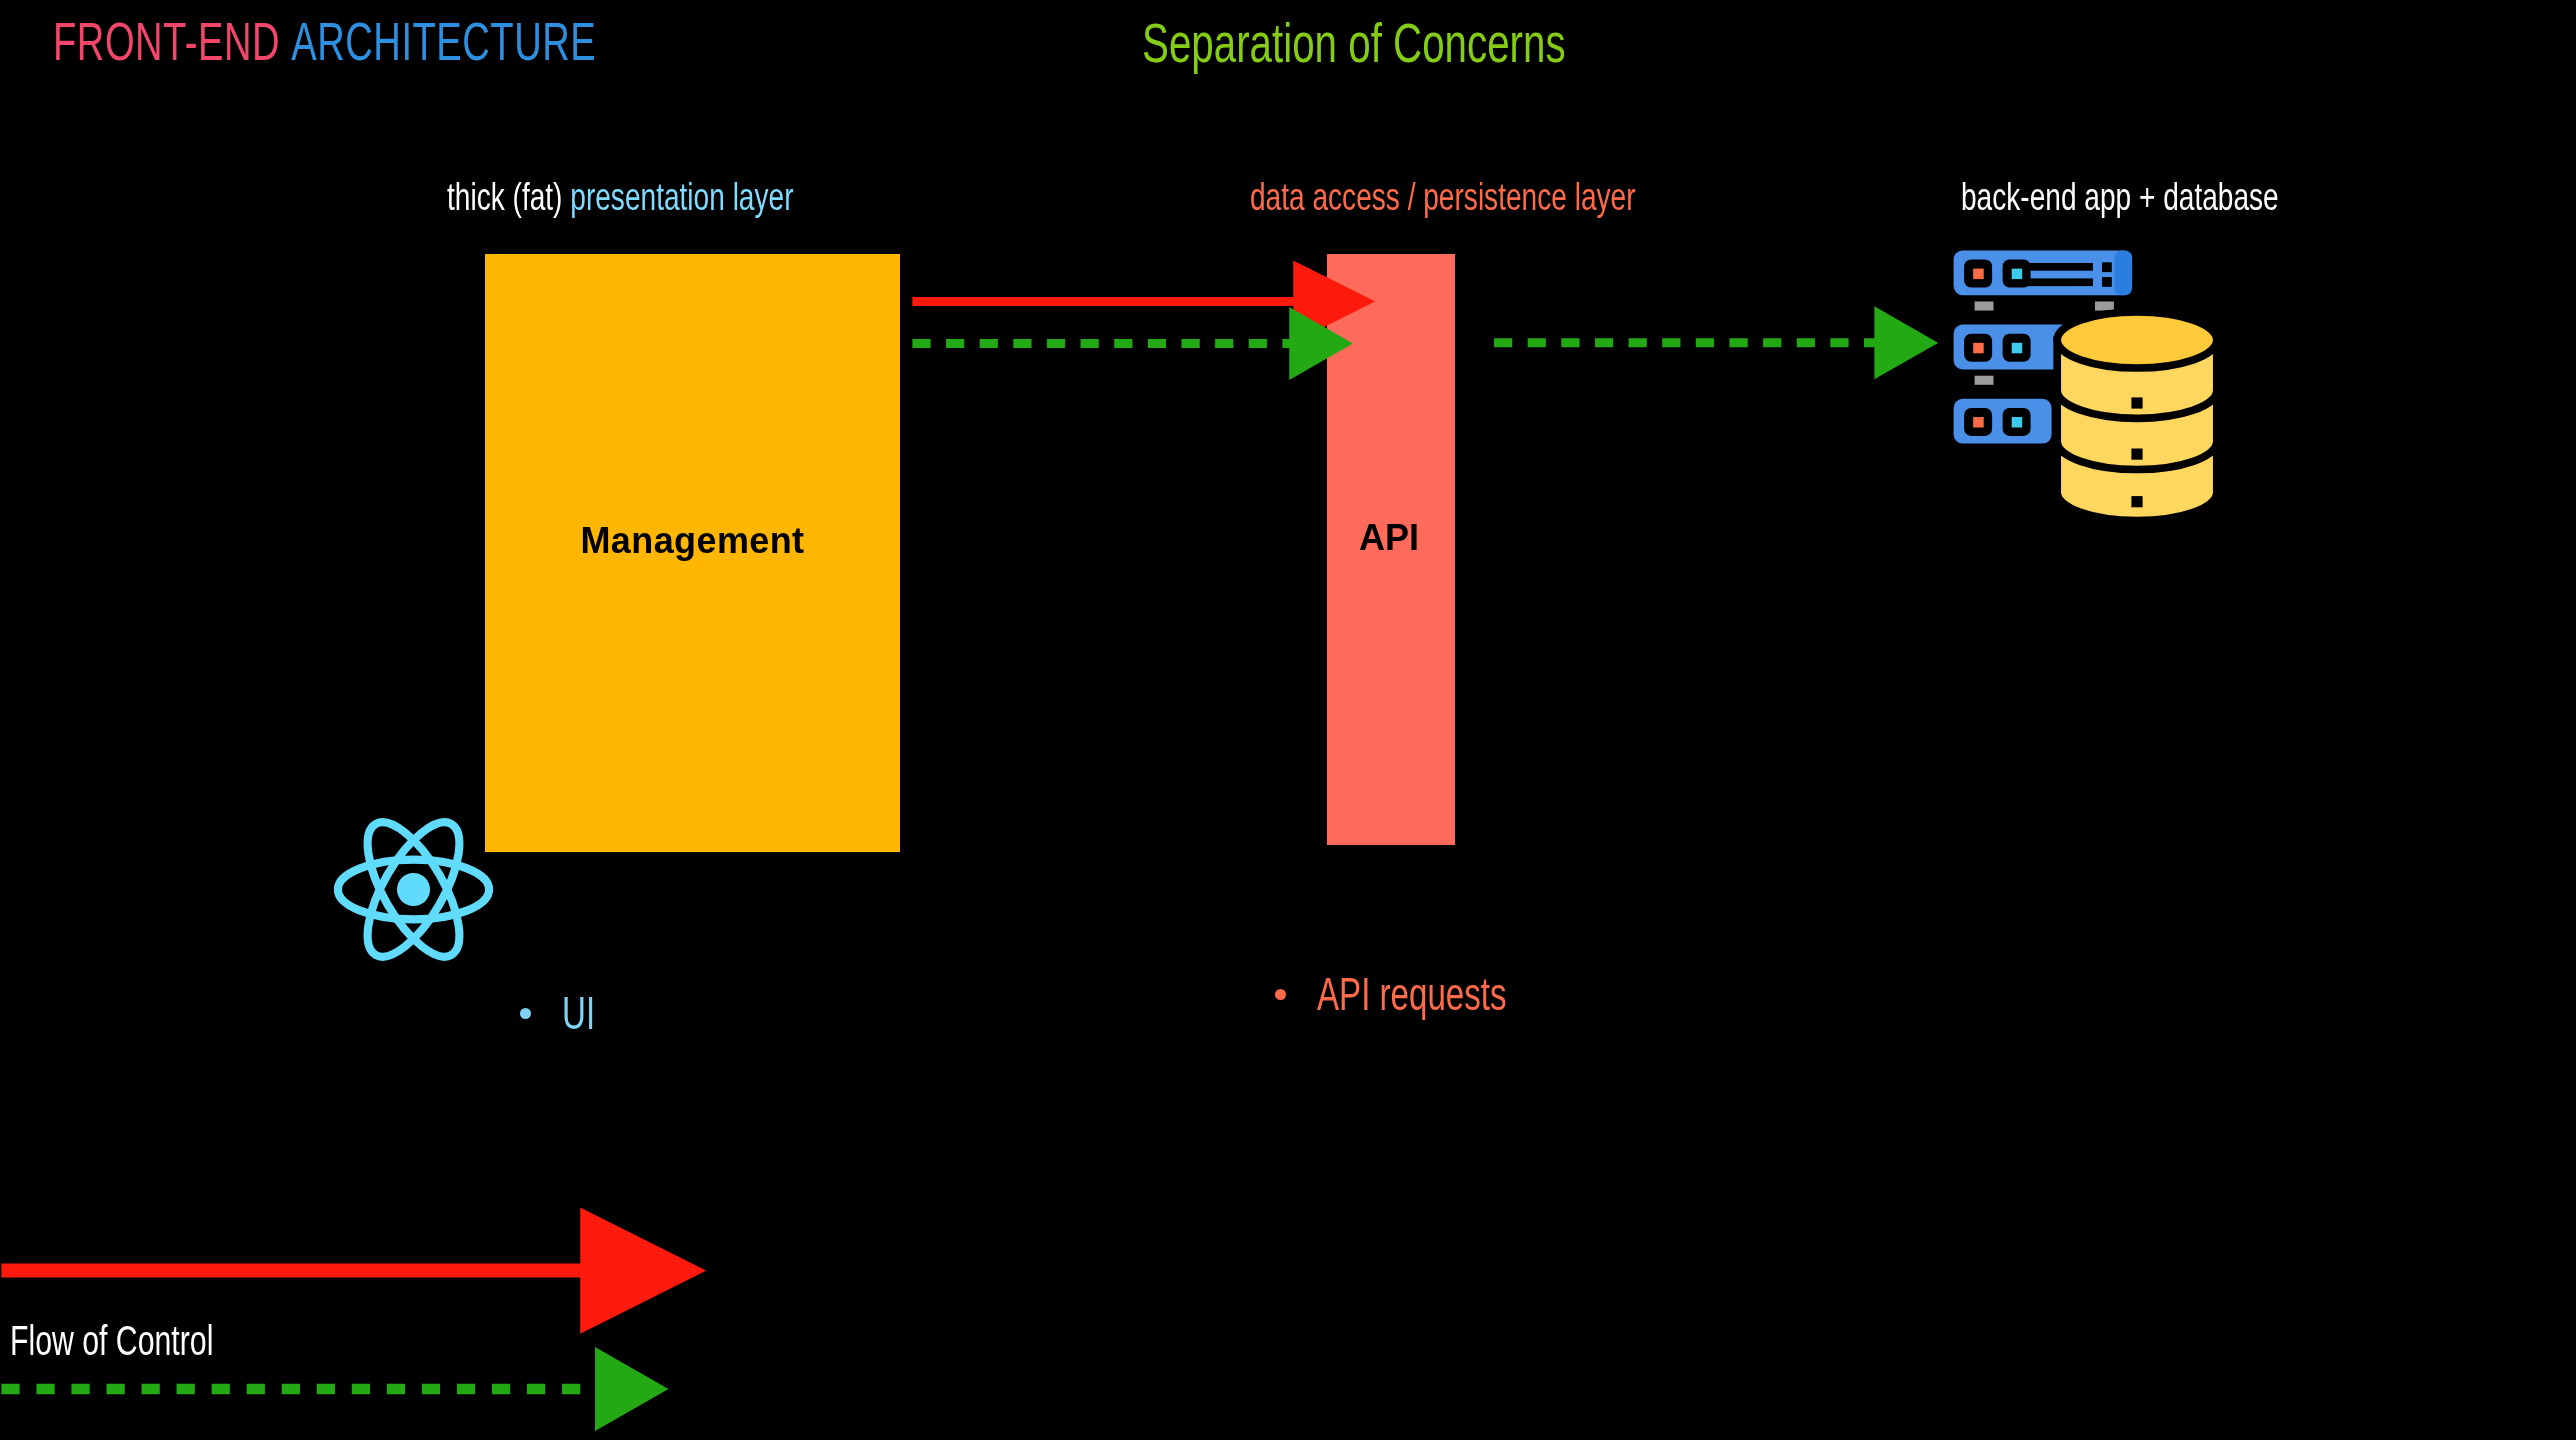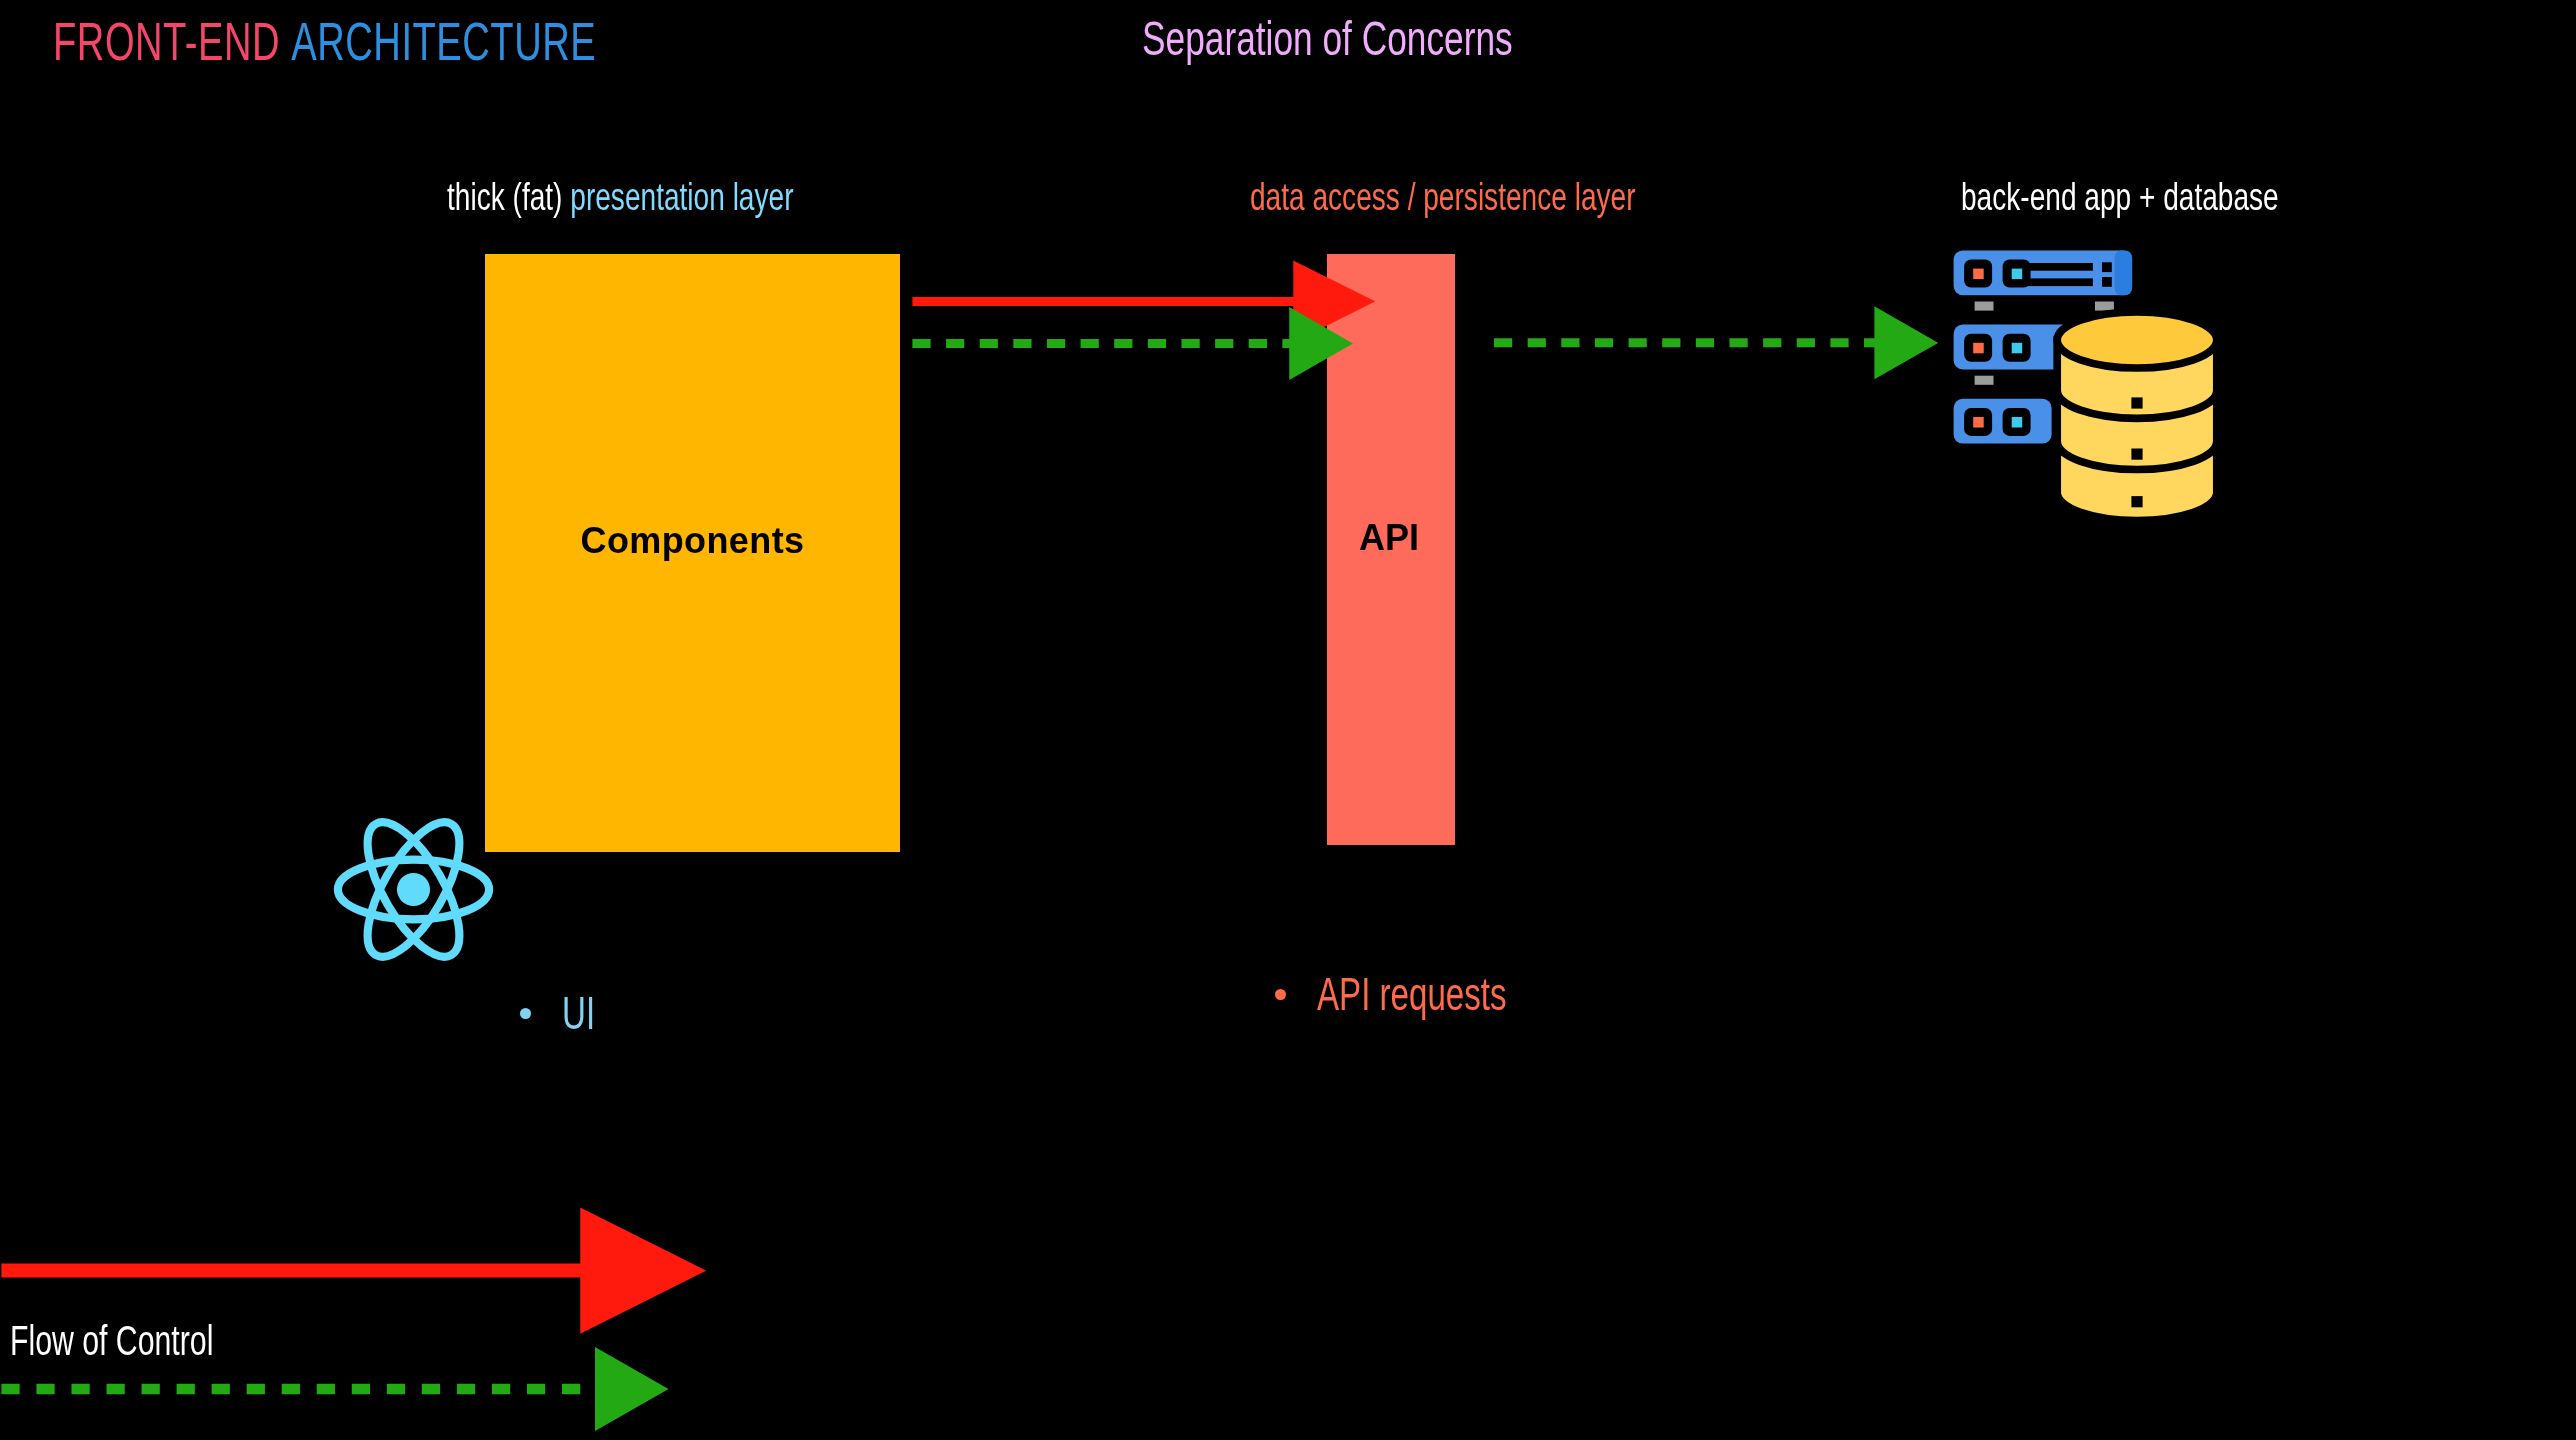--- a/index.html
+++ b/index.html
@@ -39,22 +39,22 @@
     letter-spacing: 0.7px;
     margin-left: 32px;
   }
   #deck-title .part-a { color: #F2476B; }
   #deck-title .part-b { color: #2D8FE0; }
 
   #slide-heading {
     position: absolute;
     left: 1142px;
     top: 9.8px;
-    font-size: 49px;
-    color: #f0abfc;
+    font-size: 56px;
+    color: #84cc16;
   }
 
   
   .col-caption {
     position: absolute;
     font-size: 39px;
     white-space: nowrap;
     margin-left: 6px;
   }
   #caption-presentation { left: 441px; top: 175px; }
@@ -189,21 +189,21 @@
 
   <div class="col-caption" id="caption-data">
     <span class="cond" style="display:inline-block;">data access / persistence layer</span>
   </div>
 
   <div class="col-caption" id="caption-backend">
     <span class="cond" style="display:inline-block;">back-end app + database</span>
   </div>
 
   <div id="components-box">
-    <div id="components-label">Components</div>
+    <div id="components-label">Management</div>
   </div>
 
   <div id="api-box">
     <div id="api-label">API</div>
   </div>
 
   <svg id="arrow-layer" viewBox="0 0 3676 2056">
     <defs>
       <marker id="redhead" markerWidth="9" markerHeight="9" refX="0.5" refY="4.5" orient="auto">
         <path d="M0,0 L9,4.5 L0,9 Z" fill="#FF1A0D"></path>

